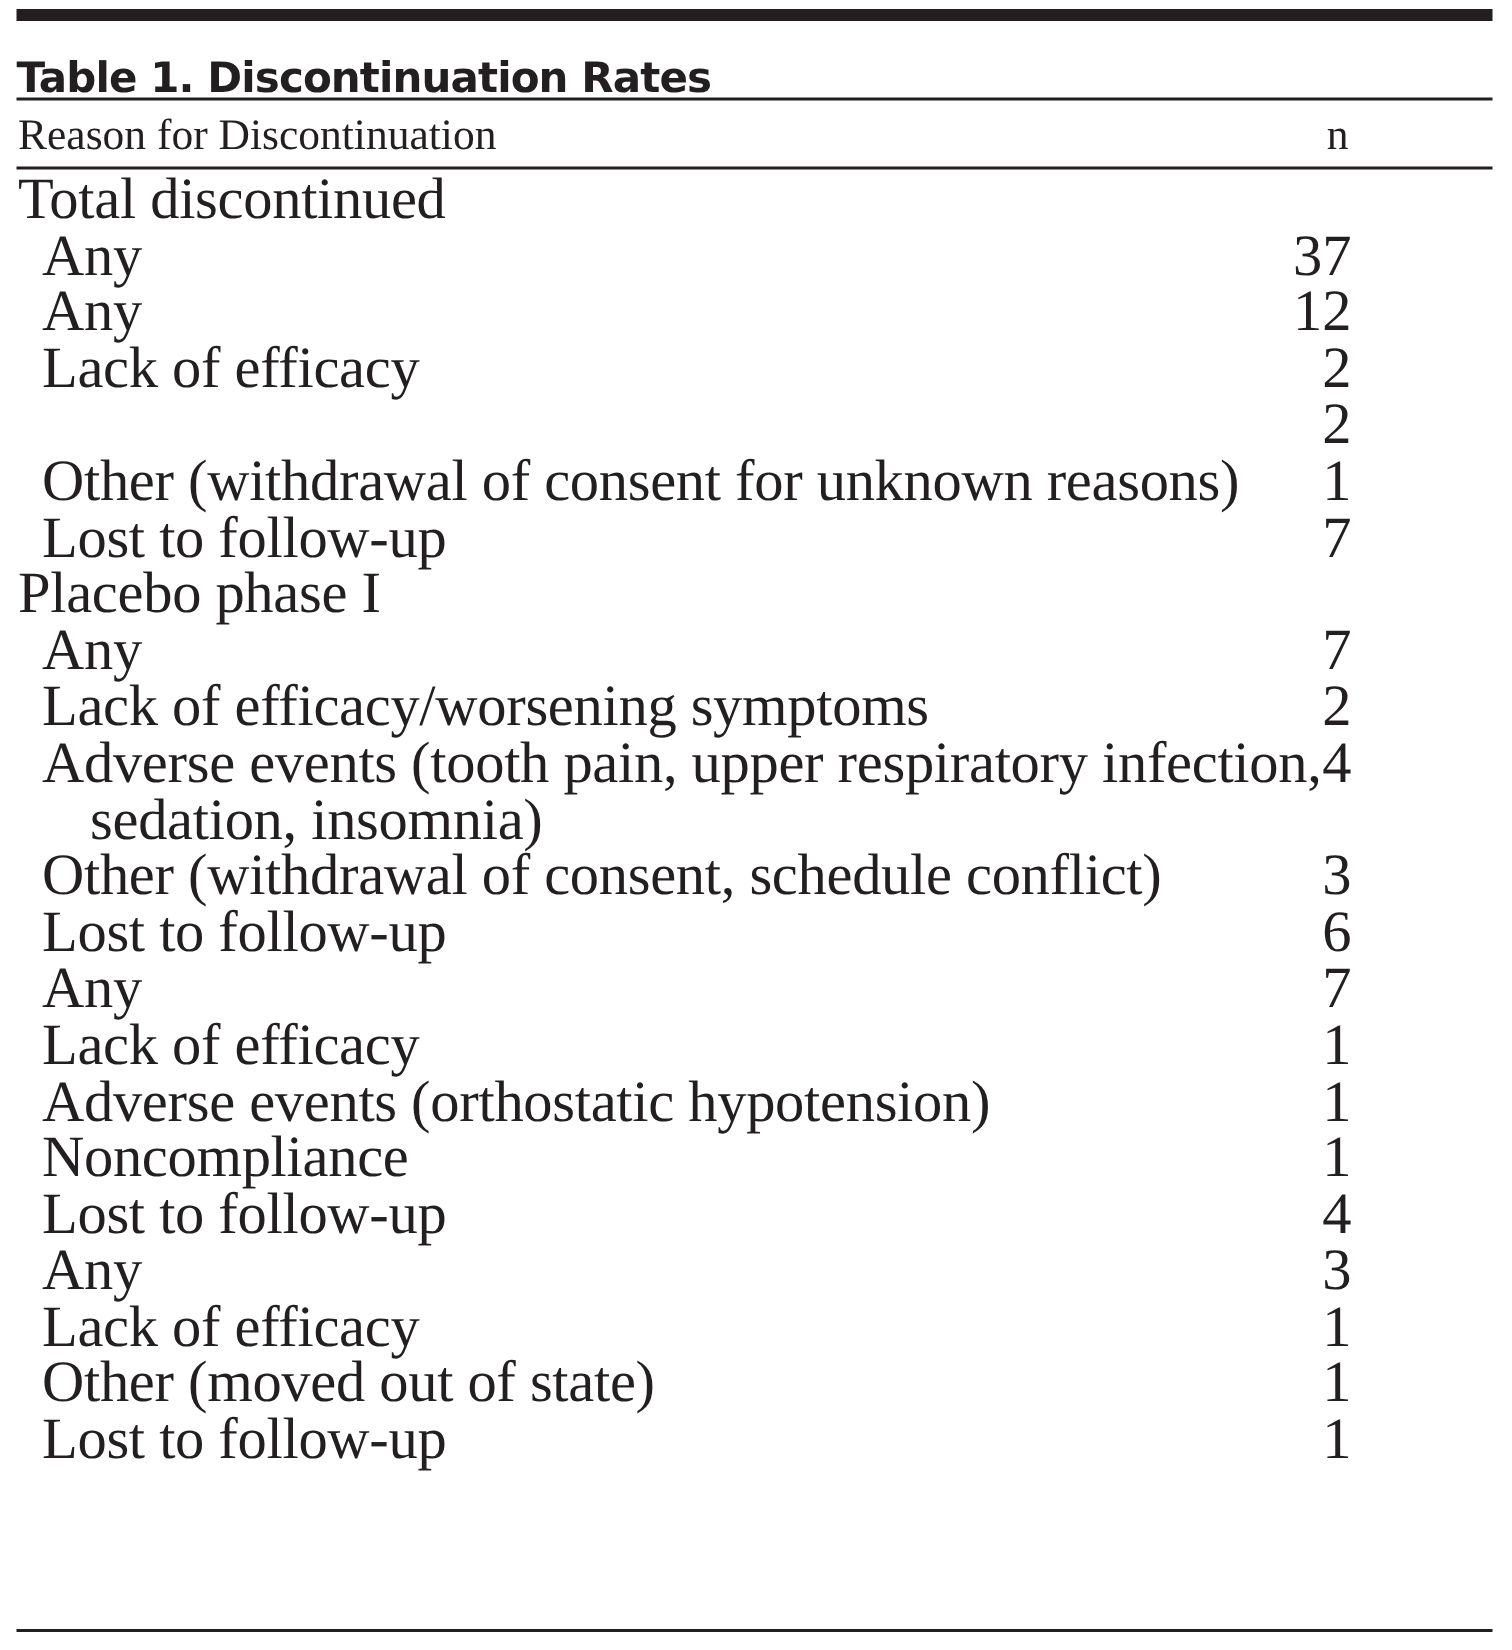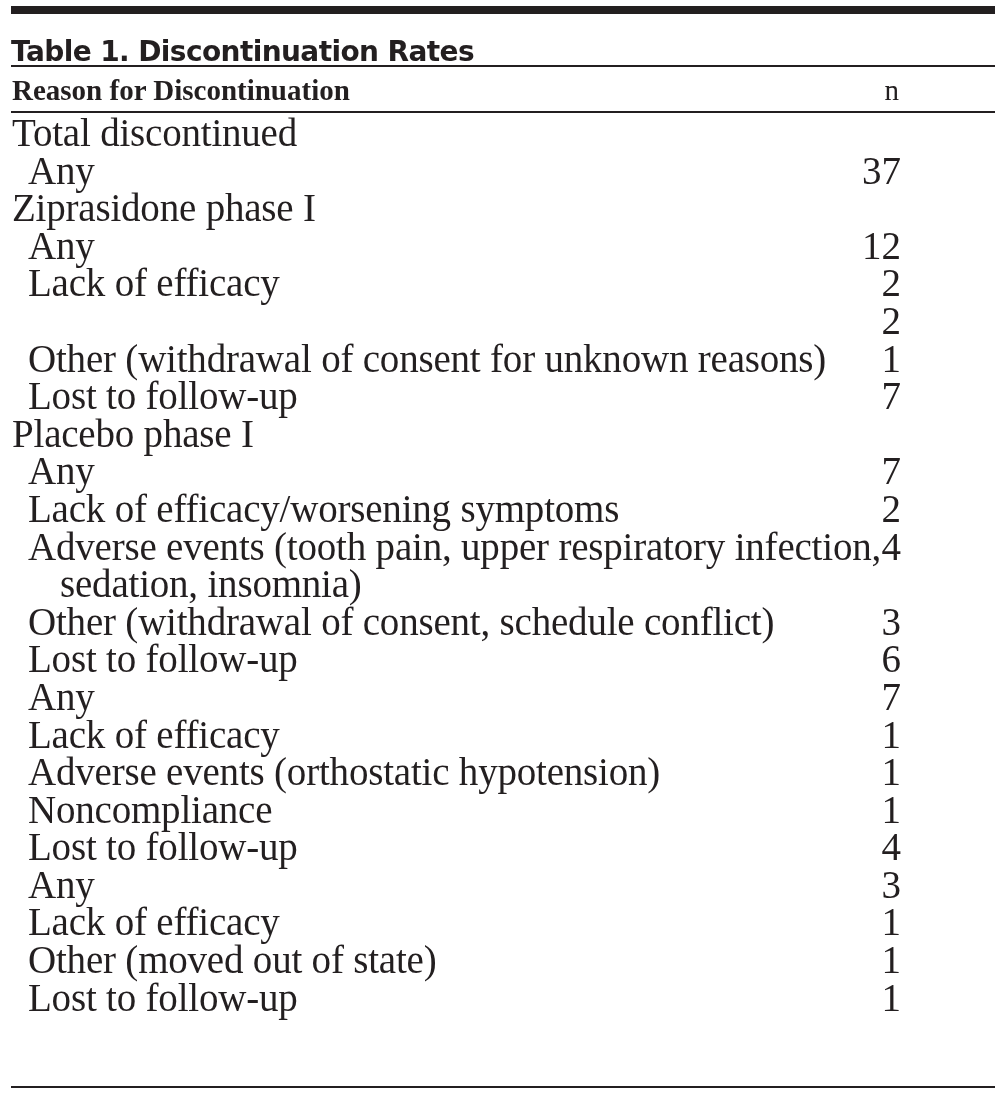--- a/index.html
+++ b/index.html
@@ -5,21 +5,21 @@
     html, body { margin: 0; padding: 0; background: #ffffff; }
     body { width: 1008px; height: 1100px; position: relative; overflow: hidden; color: #231f20; }
     .page { position: absolute; left: 11px; top: 0; width: 984px; }
     .top-rule { position: absolute; left: 0; top: 6px; width: 984px; height: 8px; background: #231f20; }
     .title { position: absolute; left: 0; top: 18px; font-family: "DejaVu Sans", sans-serif; font-weight: bold; font-size: 28px; letter-spacing: -0.6px; line-height: 44px; white-space: nowrap; margin-top: 12px; }
     .rule { position: absolute; left: 0; width: 984px; background: #231f20; }
     .rule.r1 { top: 65px; height: 2px; }
     .rule.r2 { top: 111px; height: 2px; }
     .rule.r3 { top: 1086px; height: 2px; }
     .header-row { position: absolute; left: 0; top: 71px; width: 984px; height: 38px; font-family: "Liberation Serif", serif; font-size: 29px; line-height: 38px; }
-    .header-row .h-reason { position: absolute; left: 1px; top: 0; white-space: nowrap; font-weight: bold; }
+    .header-row .h-reason { position: absolute; left: 1px; top: 0; white-space: nowrap; }
     .header-row .h-n { position: absolute; right: 96px; top: 0; }
     .rows { position: absolute; left: 0; top: 114px; width: 984px; font-family: "Liberation Serif", serif; font-size: 39px; }
     .row { position: relative; width: 984px; height: 37.6px; line-height: 37.6px; }
     .row.tall { height: 75.2px; }
     .row .label { position: absolute; left: 1px; top: 0; white-space: nowrap; letter-spacing: -0.2px; }
     .row.sub .label { left: 17px; }
     .row .label .cont { display: block; padding-left: 32px; }
     .row .val { position: absolute; right: 94px; top: 0; text-align: right; }
   </style>
 </head>
@@ -35,24 +35,20 @@
   </div>
   <div class="rule r2"></div>
   <div class="rows" id="rows">
       <div class="row group">
         <span class="label"><span>Total discontinued</span></span>
         <span class="val"></span>
       </div>
       <div class="row sub">
         <span class="label"><span>Any</span></span>
         <span class="val">37</span>
-      </div>
-      <div class="row group">
-        <span class="label"><span>Ziprasidone phase I</span></span>
-        <span class="val"></span>
       </div>
       <div class="row sub">
         <span class="label"><span>Any</span></span>
         <span class="val">12</span>
       </div>
       <div class="row sub">
         <span class="label"><span>Lack of efficacy</span></span>
         <span class="val">2</span>
       </div>
       <div class="row sub">

